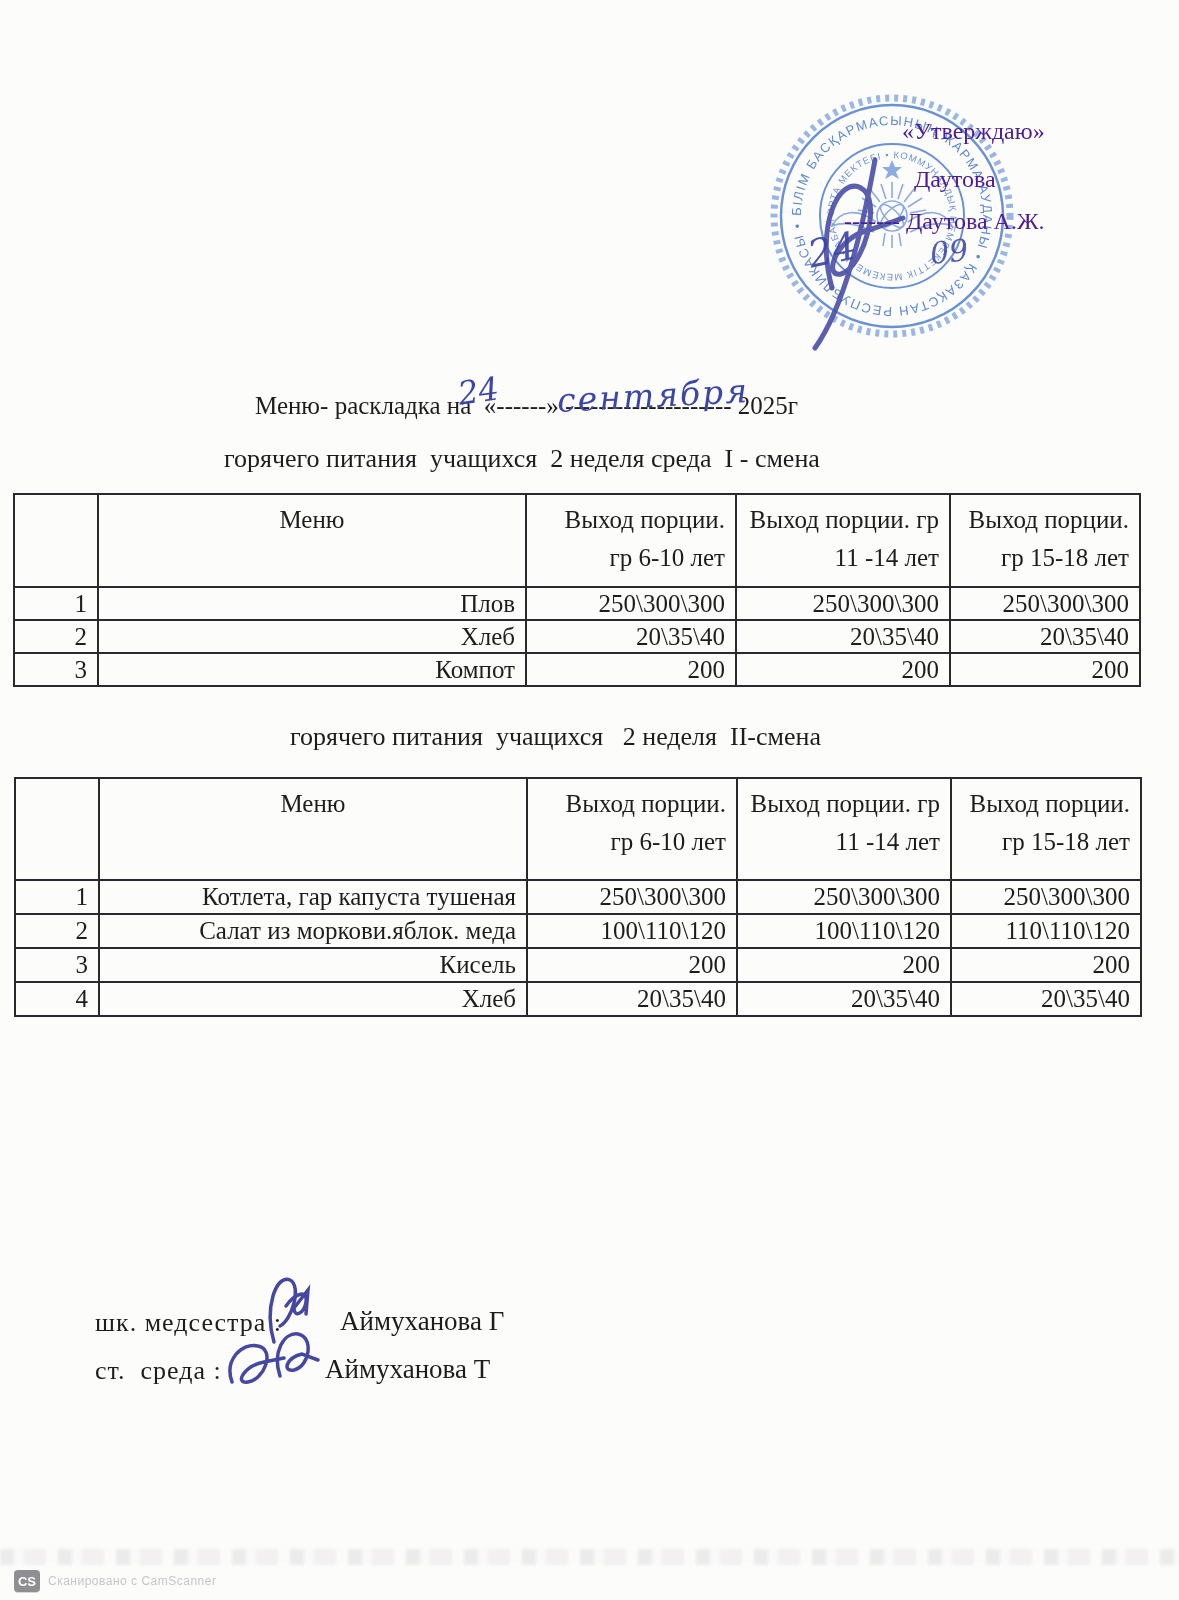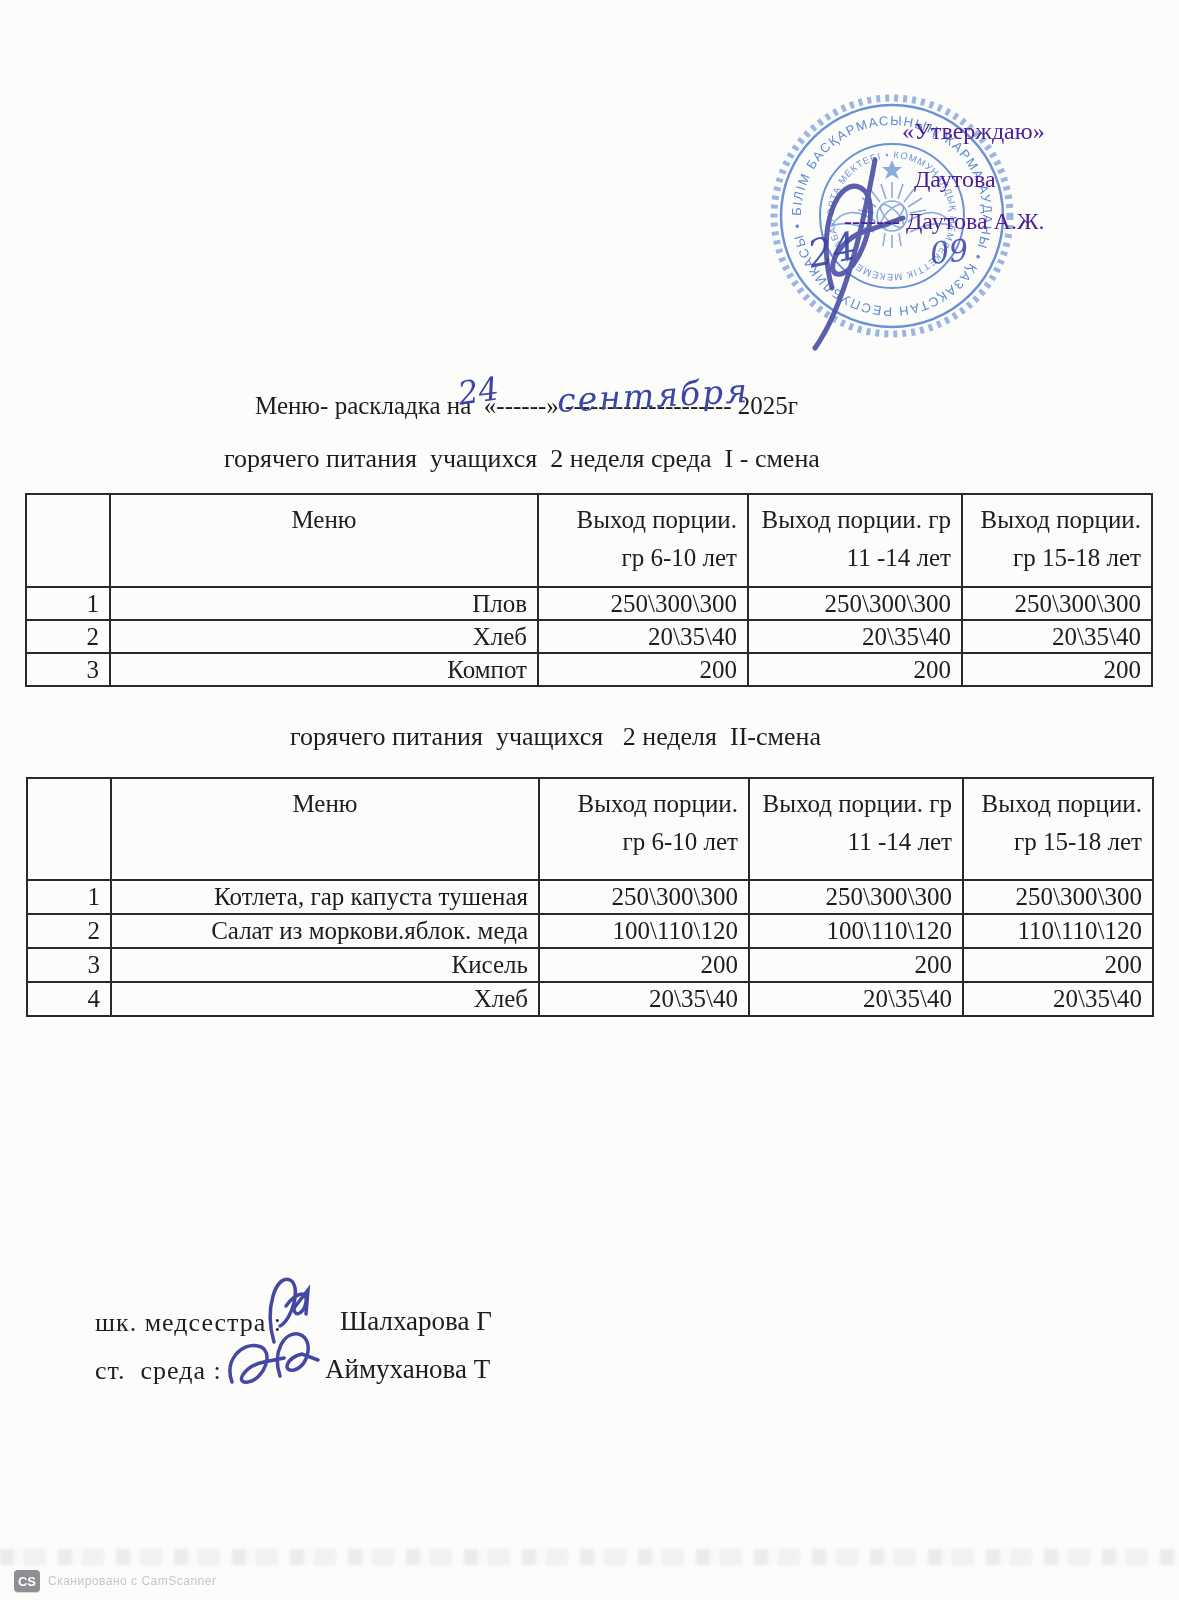--- a/index.html
+++ b/index.html
@@ -24,21 +24,21 @@
   .hand-stamp-month { left:178px; top:158px; font-size:30px; transform:rotate(-6deg); opacity:.88; }
 
   
   .title-row { left:255px; top:392px; font-size:25px; white-space:nowrap; }
   .hand-title-day { left:458px; top:372px; font-size:32px; transform:rotate(-8deg); }
   .hand-title-month { left:557px; top:376px; font-size:33px; letter-spacing:2px; transform:rotate(-3deg); }
   .subtitle1 { left:224px; top:444px; font-size:26px; }
   .subtitle2 { left:290px; top:722px; font-size:26px; }
 
   
-  .menu-table { border-collapse:collapse; table-layout:fixed; width:1126px; background:transparent;margin-left:12px; }
+  .menu-table { border-collapse:collapse; table-layout:fixed; width:1126px; background:transparent; }
   .menu-table td, .menu-table th {
     border:2px solid #2a2a2e; font-weight:normal; text-align:right;
     font-size:25px; vertical-align:top; padding:2px 10px; overflow:hidden;
   }
   .menu-table th { line-height:1.5; padding-top:6px; }
   .menu-table th.th-menu { text-align:center; }
   .menu-table td { vertical-align:middle; padding-top:1px; padding-bottom:1px; }
   .t1 { left:13px; top:493px; }
   .t2 { left:14px; top:777px; }
   .t1 thead th { height:83px; }
@@ -234,21 +234,21 @@
   </tbody>
 </table>
 
 <span class="abs sig-label lab-nurse keepsp">шк. медсестра :</span>
 <svg class="sig-svg" style="left:248px; top:1262px;" width="80" height="86">
   <g stroke="#3b3f9d" stroke-width="3.5" fill="none" stroke-linecap="round" opacity="0.95">
     <path d="M 26 80 C 16 46, 28 12, 42 18 C 54 24, 44 58, 32 64"></path>
     <path d="M 38 44 C 48 30, 60 28, 58 40 C 56 52, 46 56, 46 46 L 60 28 L 58 52"></path>
   </g>
 </svg>
-<span class="abs sig-name name-nurse">Шалхарова Г</span>
+<span class="abs sig-name name-nurse">Аймуханова Г</span>
 
 <span class="abs sig-label lab-cook keepsp">ст.  среда :</span>
 <svg class="sig-svg" style="left:222px; top:1320px;" width="110" height="74">
   <g stroke="#3b3f9d" stroke-width="3.5" fill="none" stroke-linecap="round" opacity="0.95">
     <path d="M 10 62 C 2 40, 20 22, 36 26 C 54 30, 42 60, 26 62 C 12 64, 22 46, 42 42 L 62 38"></path>
     <path d="M 58 56 C 50 32, 62 12, 76 14 C 92 17, 88 46, 72 50 C 60 52, 64 38, 80 34 L 96 40"></path>
   </g>
 </svg>
 <span class="abs sig-name name-cook">Аймуханова Т</span>
 

